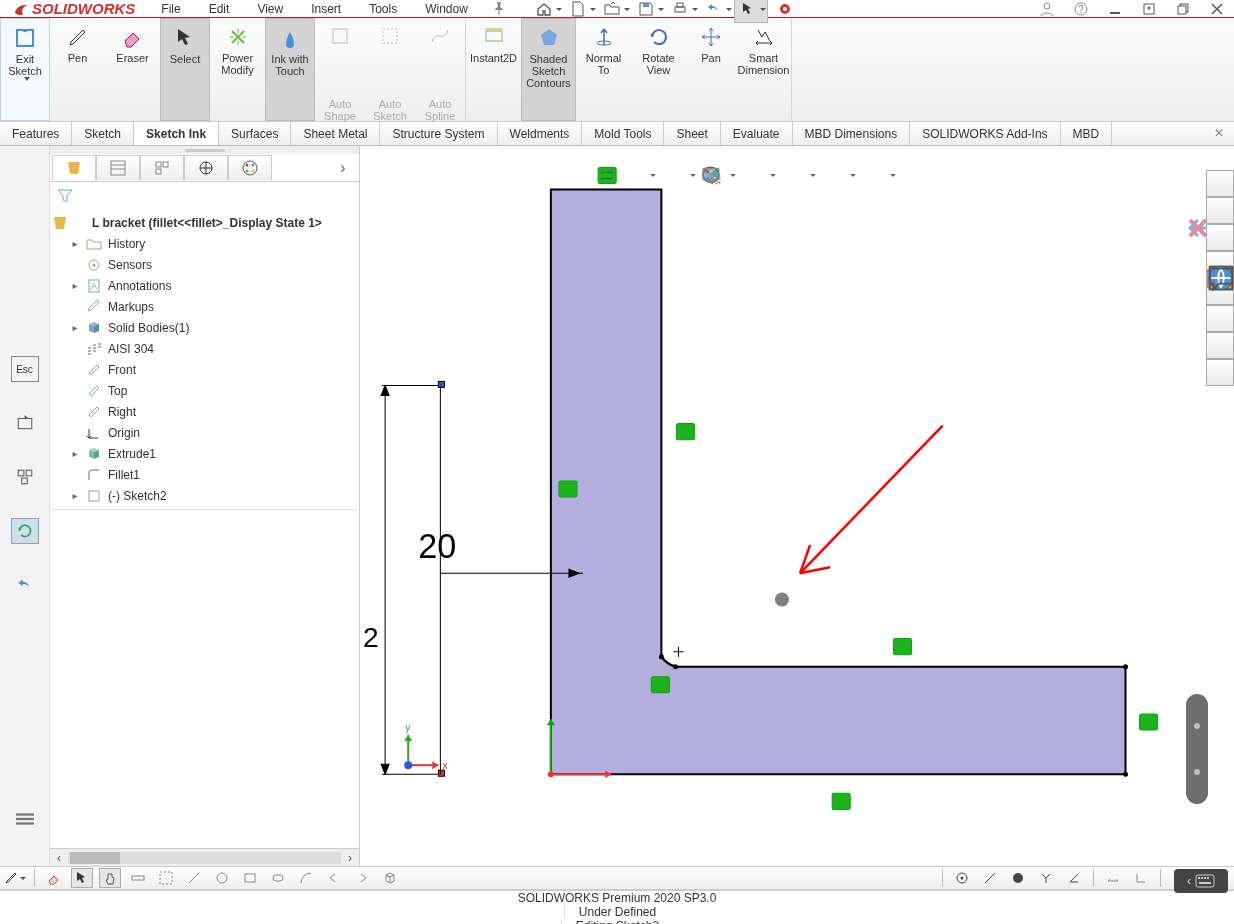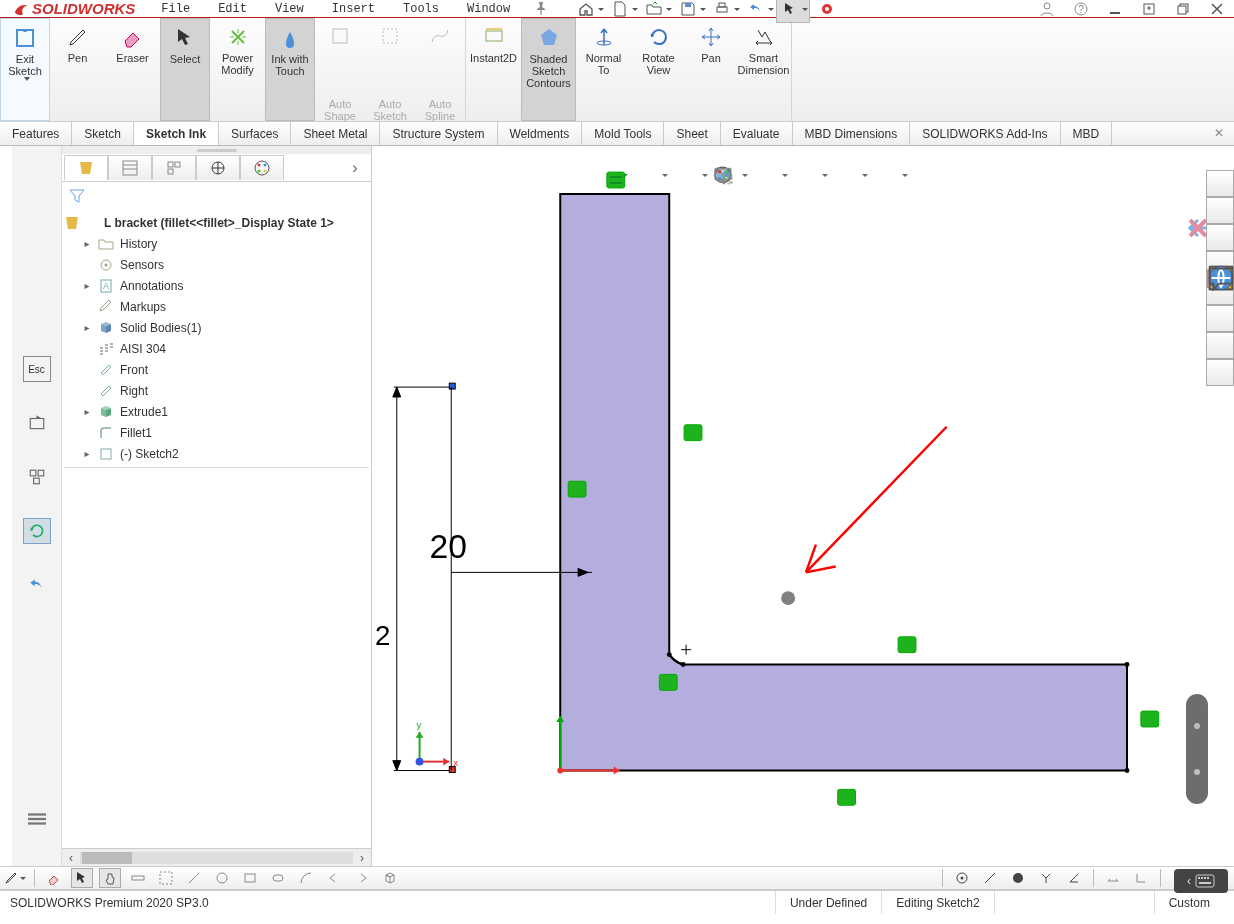--- a/index.html
+++ b/index.html
@@ -2,21 +2,21 @@
 <html><head>
 <meta charset="utf-8">
 <style>
 html,body{margin:0;padding:0;font-family:"Segoe UI",Tahoma,Arial,sans-serif;font-size:12px;color:#333;background:#fff;overflow:hidden;}
 *{box-sizing:border-box;}
 
 
 .menubar{display:flex;align-items:center;height:18px;border-bottom:1px solid #b91c1c;background:#fff;position:relative;}
 .menubar .logo{color:#d22f2f;font-weight:bold;font-style:italic;font-size:15px;padding:0 12px;display:flex;align-items:center;}
 .menubar .logo svg{height:18px;width:18px;margin-right:2px;}
-.menubar .menu-item{padding:0 14px;height:100%;display:flex;align-items:center;cursor:default;font-family:Liberation Mono, monospace;}
+.menubar .menu-item{padding:0 14px;height:100%;display:flex;align-items:center;cursor:default;}
 .menubar .spacer{flex:1;}
 .menubar .icon-btn{display:flex;align-items:center;justify-content:center;width:34px;height:28px;position:relative;}
 .menubar .icon-btn svg{width:16px;height:16px;}
 .menubar .icon-btn.arrow-btn{border:1px solid #b5b5b5;background:#dcdcdc;}
 .menubar .drop::after{content:"";border-left:3px solid transparent;border-right:3px solid transparent;border-top:3px solid #555;position:relative;left:4px;top:1px;}
 .menubar .sep{width:14px;}
 
 
 .ribbon{display:flex;height:104px;background:linear-gradient(#fdfdfd,#eee);border-bottom:1px solid #ccc;}
 .ribbon-group{display:flex;align-items:flex-start;border-right:1px solid #d5d5d5;}
@@ -28,21 +28,21 @@
 .ribbon-btn.exit{border:1px solid #c0d6e4;background:#f4faff;}
 
 
 .cm-tabs{display:flex;height:24px;background:linear-gradient(#fff,#eee);border-bottom:1px solid #bbb;font-size:12px;position:relative;}
 .cm-tab{padding:0 12px;display:flex;align-items:center;border-right:1px solid #ccc;}
 .cm-tab.active{background:#fff;font-weight:bold;}
 .cm-close{position:absolute;right:10px;top:4px;color:#888;font-size:12px;}
 
 
 .main{display:flex;height:calc(100% - 28px - 104px - 24px - 24px - 24px);}
-.left-rail{width:50px;background:#f3f3f3;border-right:1px solid #ddd;display:flex;flex-direction:column;align-items:center;padding-top:210px;gap:28px;margin-left:12px;}
+.left-rail{width:50px;background:#f3f3f3;border-right:1px solid #ddd;display:flex;flex-direction:column;align-items:center;padding-top:210px;gap:28px;}
 .left-rail .rail-btn{width:28px;height:26px;display:flex;align-items:center;justify-content:center;border:1px solid transparent;}
 .left-rail .rail-btn.selected{background:#d2dde6;border:1px solid #7ca2c4;}
 
 .feature-panel{width:310px;border-right:1px solid #ccc;background:#fff;display:flex;flex-direction:column;position:relative;}
 .drag-handle{height:8px;background:#eee;display:flex;align-items:center;justify-content:center;}
 .drag-handle::after{content:"";width:40px;height:3px;background:#ccc;border-radius:2px;}
 .ft-tabs{display:flex;height:28px;align-items:center;border-bottom:1px solid #ccc;padding-left:2px;padding-right:4px;}
 .ft-tab{width:44px;height:25px;border:1px solid #ccc;border-bottom:none;display:flex;align-items:center;justify-content:center;background:linear-gradient(#fff,#eee);}
 .ft-tab:first-child{border-top-left-radius:2px;}
 .ft-tab.active{background:#fff;}
@@ -80,21 +80,21 @@
 
 .bottom-tb{height:24px;background:linear-gradient(#fff,#eee);border-top:1px solid #ccc;border-bottom:1px solid #ccc;display:flex;align-items:center;padding:0 4px;gap:6px;position:relative;}
 .bottom-tb .btb{width:22px;height:20px;display:flex;align-items:center;justify-content:center;}
 .bottom-tb .btb.sel{border:1px solid #aaa;background:#e6e6e6;}
 .bottom-tb .btb.drop::after{content:"";border-left:3px solid transparent;border-right:3px solid transparent;border-top:3px solid #555;margin-left:2px;}
 .bottom-tb .sep{width:1px;height:18px;background:#bbb;margin:0 2px;}
 .bottom-tb .spacer{flex:1;}
 .bottom-tb .kb-chip{position:absolute;right:6px;bottom:-4px;width:54px;height:24px;background:#444;border-radius:4px;display:flex;align-items:center;justify-content:center;color:#ddd;font-size:12px;gap:4px;}
 
 
-.statusbar{height:24px;border-top:1px solid #ccc;background:#fff;display:flex;align-items:center;padding:0 10px;font-size:12px;}
+.statusbar{height:24px;border-top:1px solid #ccc;background:#fff;display:flex;align-items:center;padding:0 10px;font-size:12px;flex-direction:column;}
 .statusbar .spacer{flex:1;}
 .statusbar .cell{padding:0 14px;border-left:1px solid #ddd;height:100%;display:flex;align-items:center;}
 
 
 .caret-dn{display:inline-block;border-left:3px solid transparent;border-right:3px solid transparent;border-top:4px solid #555;margin-left:4px;}
 </style>
 </head>
 <body style="height: 924px; width: 1234px;">
 
 <div class="menubar">
@@ -522,21 +522,41 @@
             </span>
             <span>Front</span>
           </div>
           <div class="tree-item">
             <span class="tree-toggle"></span>
             <span class="tree-icon">
               <svg width="16" height="16" viewBox="0 0 16 16">
                 <path d="M3 11L11 3l2 2-8 8z" fill="none" stroke="#8aa"></path>
               </svg>
             </span>
+            <span>Top</span>
+          </div>
+          <div class="tree-item">
+            <span class="tree-toggle"></span>
+            <span class="tree-icon">
+              <svg width="16" height="16" viewBox="0 0 16 16">
+                <path d="M3 11L11 3l2 2-8 8z" fill="none" stroke="#8aa"></path>
+              </svg>
+            </span>
             <span>Right</span>
+          </div>
+          <div class="tree-item">
+            <span class="tree-toggle"></span>
+            <span class="tree-icon">
+              <svg width="16" height="16" viewBox="0 0 16 16">
+                <path d="M3 13h9" stroke="#333"></path>
+                <path d="M3 13V4" stroke="#333"></path>
+                <path d="M3 13l-2 -2M3 13l2 -2" stroke="#333" fill="none"></path>
+              </svg>
+            </span>
+            <span>Origin</span>
           </div>
           <div class="tree-item">
             <span class="tree-toggle">▸</span>
             <span class="tree-icon">
               <svg width="16" height="16" viewBox="0 0 16 16">
                 <path d="M3 4l5-2 5 2-5 2z" fill="#9dd3b7"></path>
                 <path d="M3 4v7l5 2V6z" fill="#7bbf9c"></path>
                 <path d="M13 4v7l-5 2V6z" fill="#5ca77e"></path>
               </svg>
             </span>

